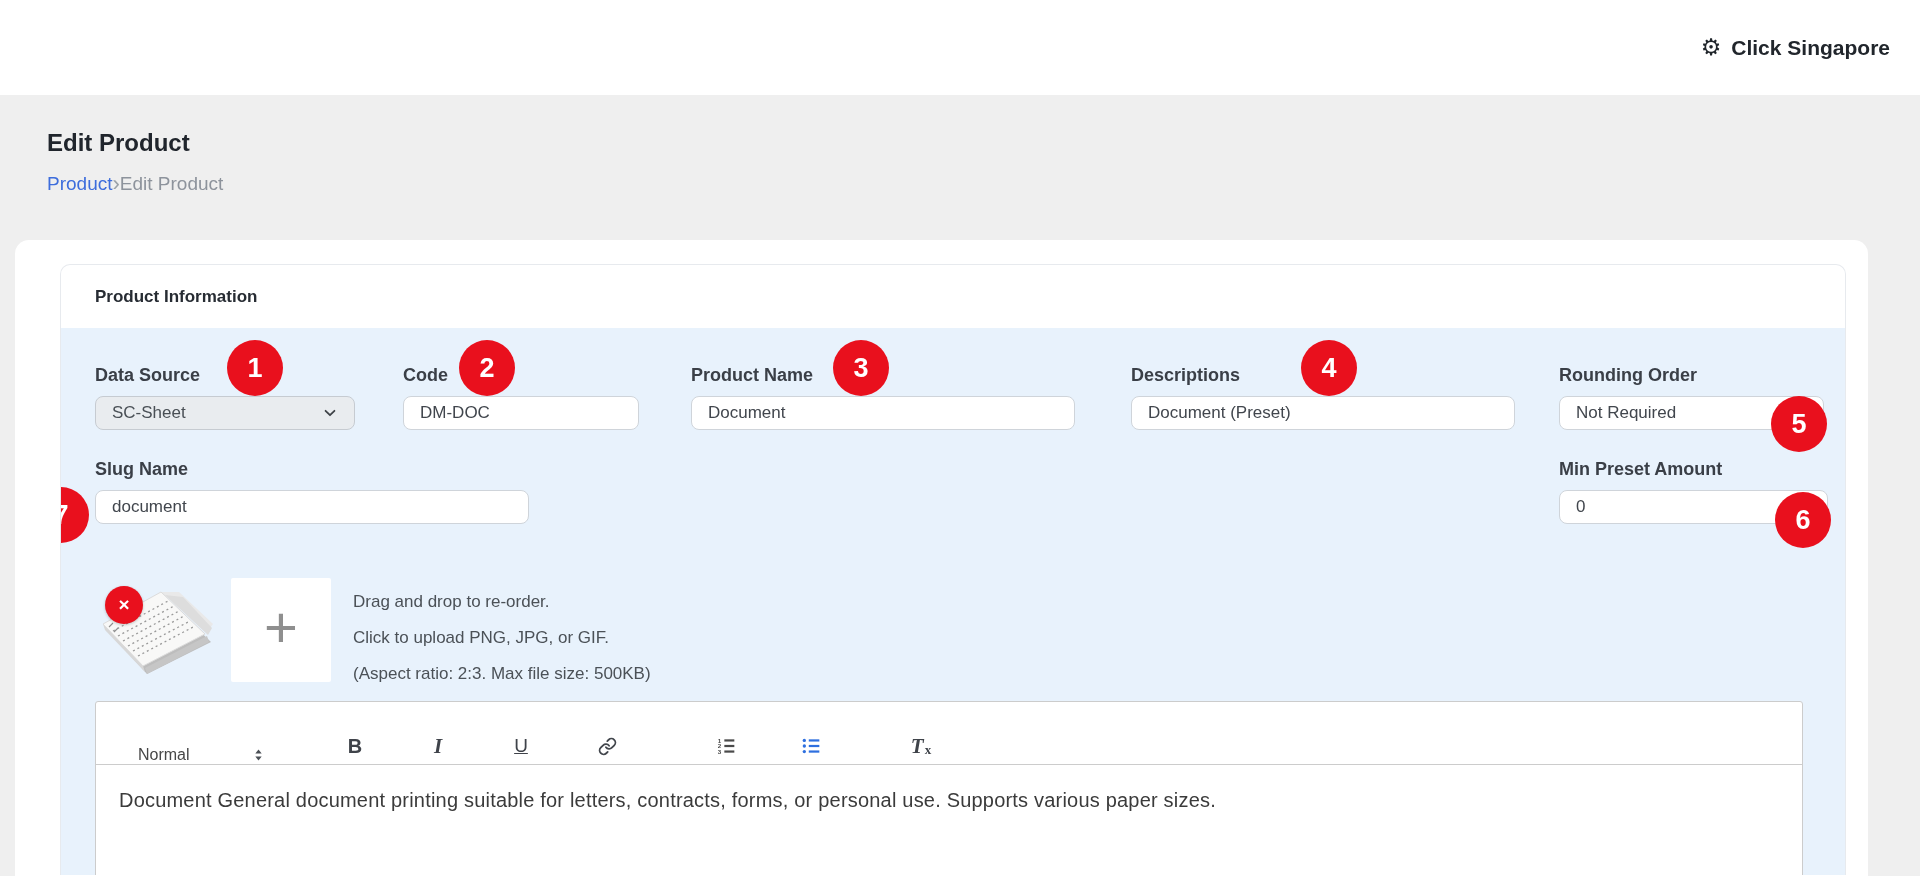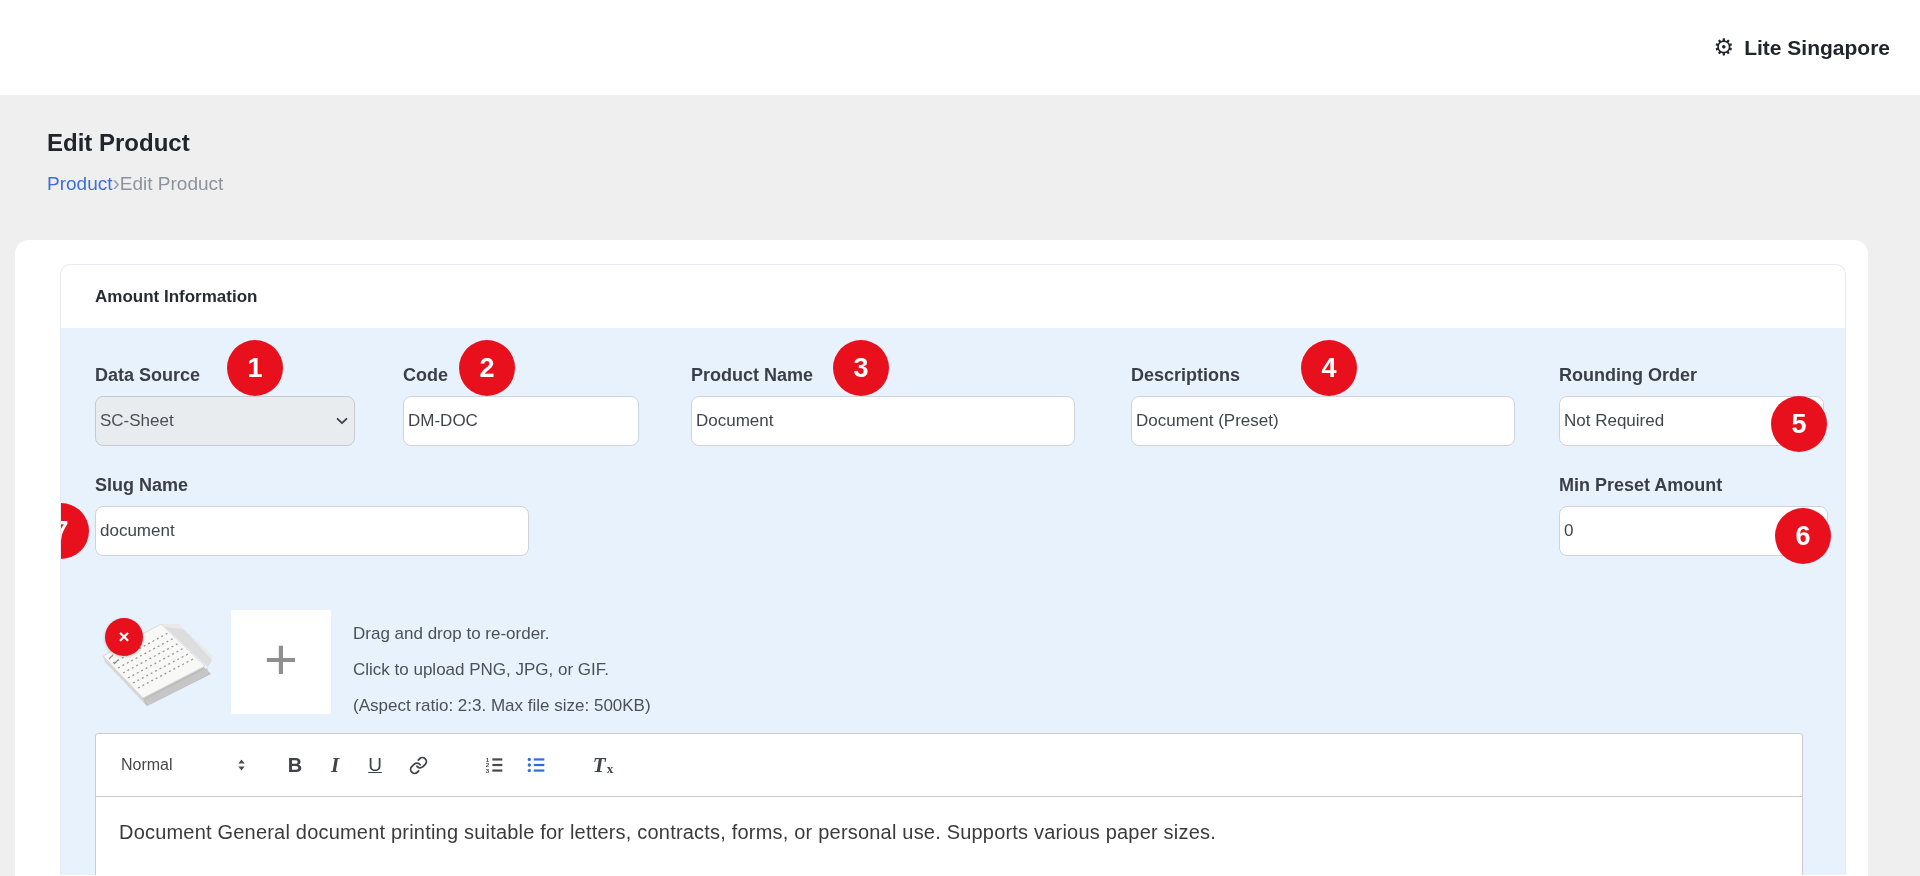--- a/index.html
+++ b/index.html
@@ -34,22 +34,22 @@
   .g1{width:260px;margin-right:48px;}
   .g2{width:236px;margin-right:52px;}
   .g3{width:384px;margin-right:56px;}
   .g4{width:384px;margin-right:44px;}
   .g5{width:265px;}
   .row2{margin-top:30px;display:flex;justify-content:space-between;}
   .g-slug{width:434px;position:relative;}
   .g-min{width:269px;position:relative;}
 
   .flabel{display:block;font-size:18px;font-weight:700;color:#3a3f47;line-height:18px;margin-bottom:12px;}
-  .control{height:50px;box-sizing:border-box;border:1px solid #cfd4da;border-radius:8px;background:#ffffff;
-           font-size:17px;color:#41464d;padding:0 4px;display:flex;align-items:center;width:100%;
+  .control{height:34px;box-sizing:border-box;border:1px solid #cfd4da;border-radius:8px;background:#ffffff;
+           font-size:17px;color:#41464d;padding:0 16px;display:flex;align-items:center;width:100%;
            font-family:"Liberation Sans",sans-serif;}
   input.control{outline:none;}
   .selectbox{justify-content:space-between;cursor:pointer;}
   .select-gray{background:#e9ecef;border-color:#c6cbd1;color:#494f55;}
   .chev{flex:0 0 auto;}
 
   
   .nbadge{position:absolute;width:56px;height:56px;border-radius:50%;background:#e9101d;color:#ffffff;
           display:flex;align-items:center;justify-content:center;font-size:27px;font-weight:700;z-index:6;}
   .b1{left:132px;top:-26px;} .b2{left:56px;top:-26px;} .b3{left:142px;top:-26px;} .b4{left:170px;top:-26px;}
@@ -62,21 +62,21 @@
           color:#fff;display:flex;align-items:center;justify-content:center;font-size:19px;font-weight:700;
           z-index:4;box-shadow:0 1px 3px rgba(0,0,0,.22);cursor:pointer;}
   .plusbox{width:100px;height:104px;background:#ffffff;margin-left:16px;display:flex;align-items:center;
            justify-content:center;cursor:pointer;border-radius:2px;}
   .plusglyph{font-size:58px;font-weight:100;color:#8f8f8f;line-height:1;margin-top:-6px;}
   .hints{margin-left:22px;padding-top:6px;font-size:17px;color:#4b5157;line-height:36px;}
 
   
   .details-label{margin-top:18px;font-size:15px;font-weight:700;color:#3a3f47;line-height:18px;}
   .editor{margin-top:9px;width:1708px;border:1px solid #cccccc;border-radius:3px;background:#ffffff;box-sizing:border-box;}
-  .toolbar{height:62px;border-bottom:1px solid #cccccc;display:flex;align-items:center;padding-left:25px;}
+  .toolbar{height:62px;border-bottom:1px solid #cccccc;display:flex;align-items:flex-end;padding-left:42px;gap:43px;}
   .picker{width:128px;display:flex;align-items:center;justify-content:space-between;font-size:16px;color:#474747;
           cursor:pointer;margin-right:26px;}
   .tbtn{width:40px;height:36px;display:flex;align-items:center;justify-content:center;cursor:pointer;color:#3f434a;}
   .tb-bold{font-weight:800;font-size:20px;}
   .tb-italic{font-style:italic;font-family:"Liberation Serif",serif;font-size:21px;font-weight:600;}
   .tb-under{text-decoration:underline;font-size:19px;}
   .tb-link{width:46px;}
   .tb-ol{width:42px;margin-left:32px;}
   .tb-ul{width:42px;}
   .tb-clean{width:40px;margin-left:26px;font-family:"Liberation Serif",serif;}
@@ -85,37 +85,37 @@
   .qlcontent{padding:22px 24px 0 23px;font-size:20px;color:#3b3b3b;letter-spacing:.2px;line-height:26px;min-height:120px;cursor:text;}
 </style>
 </head>
 <body>
 
 <div class="stage">
 
   <div class="topbar">
     <div class="brand">
       <span class="gear">⚙</span>
-      <span>Lite Singapore</span>
+      <span>Click Singapore</span>
     </div>
   </div>
 
   <div class="pagehead">
     <div class="pagetitle">Edit Product</div>
     <div class="crumbs">
       <span class="crumb-link">Product</span>
       <span class="crumb-sep">›</span>
       <span class="crumb-cur">Edit Product</span>
     </div>
   </div>
 
   <div class="wrapper">
     <div class="card">
       <div class="card-header">
-        <span class="card-title">Amount Information</span>
+        <span class="card-title">Product Information</span>
       </div>
 
       <div class="bluepanel">
 
         <div class="row1">
 
           <div class="fgroup g1">
             <span class="nbadge b1">1</span>
             <label class="flabel">Data Source</label>
             <div class="control selectbox select-gray">

